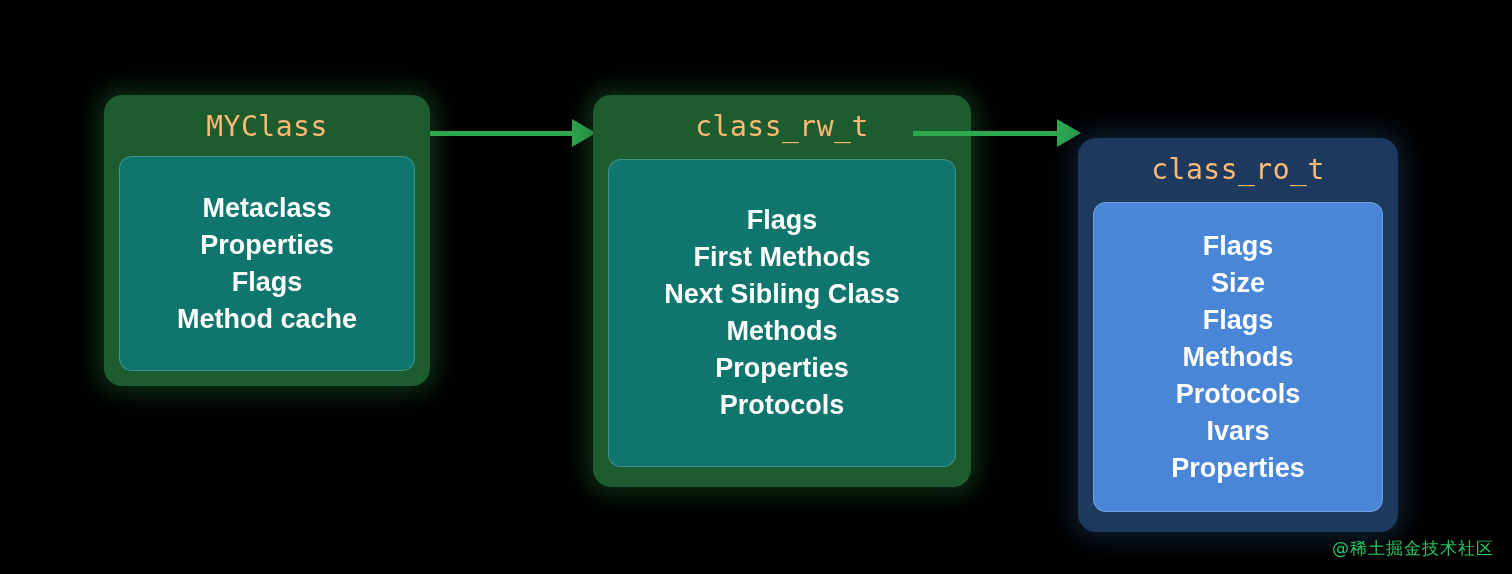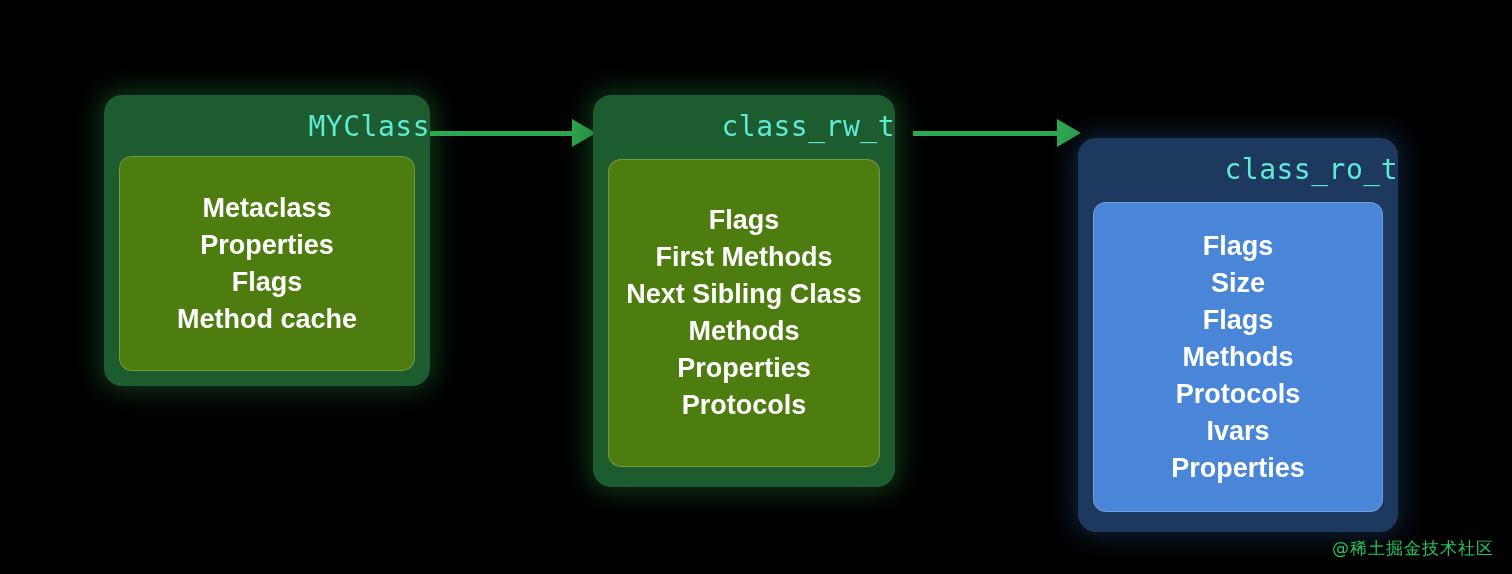--- a/index.html
+++ b/index.html
@@ -38,42 +38,42 @@
   .struct-box.blue {
     background: #1d3a5e;
     box-shadow: 0 0 26px 6px rgba(29, 58, 94, 0.55);
     margin-top: 43px;
   }
 
   .struct-title {
     font-family: "DejaVu Sans Mono", "Liberation Mono", monospace;
     font-size: 28px;
     font-weight: 400;
-    color: #5eead4;
+    color: #fdba74;
     letter-spacing: 0.5px;
-    text-align: right;
+    text-align: center;
     width: 100%;
     line-height: 1;
   }
 
   
   .fields-panel {
     position: absolute;
     left: 15px;
     right: 15px;
     border-radius: 13px;
     display: flex;
     flex-direction: column;
     align-items: center;
     justify-content: center;
     overflow: hidden;
   }
 
   .fields-panel.green {
-    background: #4d7c0f;
+    background: #0f766e;
     border: 1px solid rgba(255, 255, 255, 0.22);
   }
 
   .fields-panel.blue {
     background: #4a86d8;
     border: 1px solid rgba(255, 255, 255, 0.22);
   }
 
   .field-row {
     color: #ffffff;
@@ -81,21 +81,21 @@
     font-weight: bold;
     line-height: 37px;
     text-align: center;
     white-space: nowrap;
   }
 
   
   #box-myclass      { left: 104px;  top: 95px; width: 326px; height: 291px; }
   #panel-myclass    { top: 61px; bottom: 15px; }
 
-  #box-class-rw-t   { left: 593px;  top: 95px; width: 302px; height: 392px; }
+  #box-class-rw-t   { left: 593px;  top: 95px; width: 378px; height: 392px; }
   #panel-class-rw-t { top: 64px; bottom: 20px; }
 
   #box-class-ro-t   { left: 1078px; top: 95px; width: 320px; height: 394px; }
   #panel-class-ro-t { top: 64px; bottom: 20px; }
 
   .struct-title-wrap {
     position: absolute;
     top: 18px;
     left: 0;
     right: 0;

